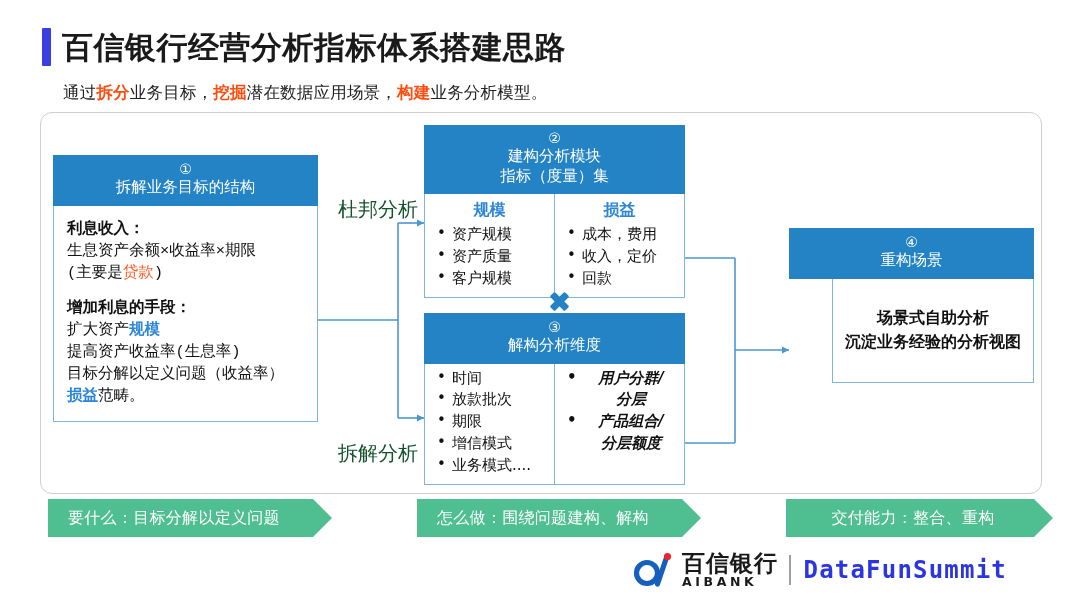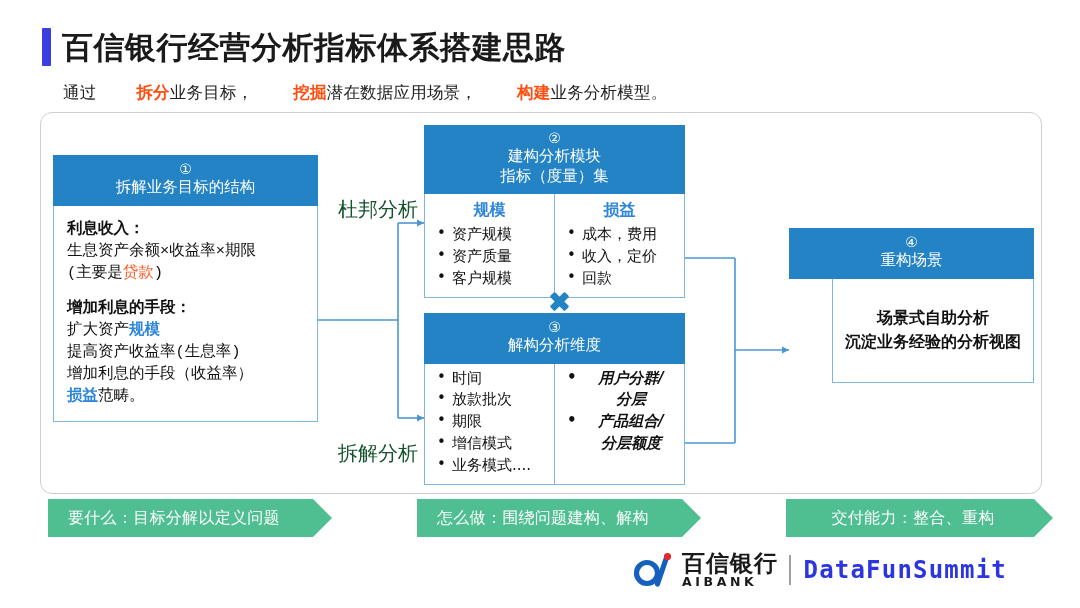--- a/index.html
+++ b/index.html
@@ -10,21 +10,21 @@
     overflow:hidden;
     position:relative;
   }
   .slide{position:absolute;inset:0;}
 
   
   .title-row{position:absolute;left:42px;top:28px;display:flex;align-items:center;}
   .title-bar{width:9px;height:38px;background:#3b3fe0;margin-right:11px;border-radius:1px;}
   .title-text{font-size:31px;font-weight:bold;color:#1a1a1a;letter-spacing:.5px;line-height:1;}
   .subtitle{position:absolute;left:63px;top:82px;font-size:16.5px;color:#222;letter-spacing:.2px;}
-  .hl-orange{color:#ff4d10;font-weight:bold;margin-left:40px;}
+  .hl-orange{color:#ff4d10;font-weight:bold;}
 
   
   .canvas{
     position:absolute;left:40px;top:112px;width:1000px;height:380px;
     border:1px solid #cfcfcf;border-radius:12px;background:#fff;
   }
 
   
   .card{position:absolute;box-sizing:border-box;}
   .card-head{
@@ -156,21 +156,21 @@
     <div class="card-body">
       <div class="blk">
         <b>利息收入：</b><br>
         <span>生息资产余额×收益率×期限</span><br>
         <span>(主要是</span><span class="hl-red">贷款</span><span>)</span>
       </div>
       <div class="blk">
         <b>增加利息的手段：</b><br>
         <span>扩大资产</span><span class="hl-blue">规模</span><br>
         <span>提高资产收益率(生息率)</span><br>
-        <span>增加利息的手段（收益率）</span><br>
+        <span>目标分解以定义问题（收益率）</span><br>
         <span class="hl-blue">损益</span><span>范畴。</span>
       </div>
     </div>
   </div>
 
   <div class="card" id="box2">
     <div class="card-head">
       <span class="num">②</span>
       <span>建构分析模块</span><br>
       <span>指标（度量）集</span>

